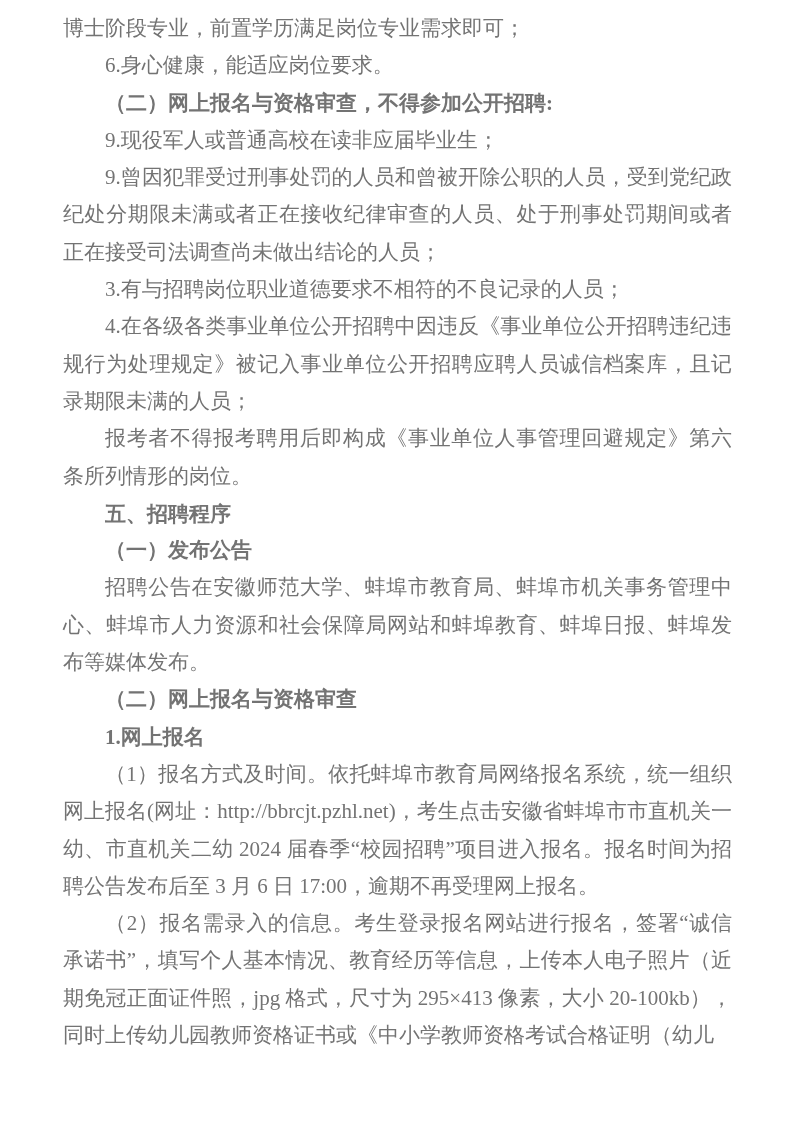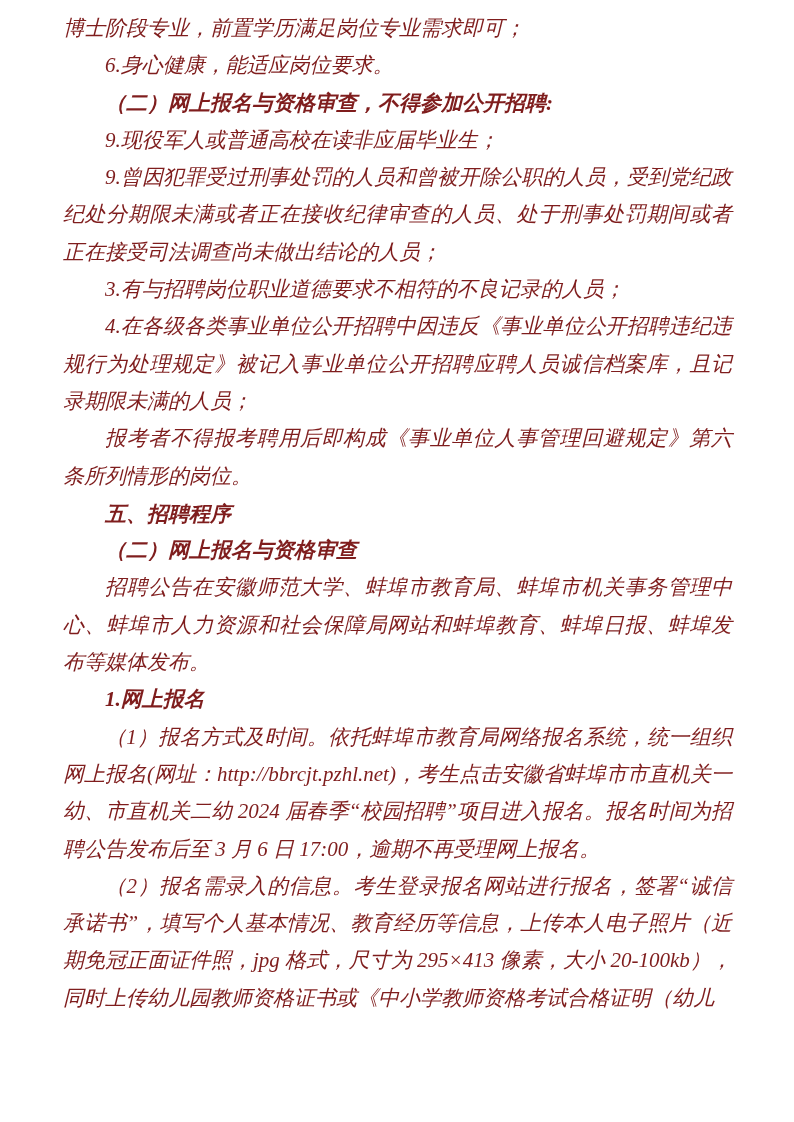--- a/index.html
+++ b/index.html
@@ -17,23 +17,22 @@
     overflow: hidden;
     color: #000000;
   }
   .para {
     margin: 0;
     font-family: "Liberation Serif", serif;
     font-size: 21px;
     line-height: 37.3px;
     text-align: justify;
     text-justify: inter-ideograph;
-    color: #7f1d1d;
+    color: #737373;
     word-break: break-all;
-    font-style: italic;
   }
   .indent { text-indent: 2em; }
   .bold { font-weight: bold; }
   .hei {
     font-family: "Liberation Sans", sans-serif;
     font-weight: bold;
   }
 </style>
 </head>
 <body>
@@ -41,18 +40,19 @@
 <div class="page">
   <p class="para">博士阶段专业，前置学历满足岗位专业需求即可；</p>
   <p class="para indent">6.身心健康，能适应岗位要求。</p>
   <p class="para indent bold">（二）网上报名与资格审查，不得参加公开招聘:</p>
   <p class="para indent">9.现役军人或普通高校在读非应届毕业生；</p>
   <p class="para indent">9.曾因犯罪受过刑事处罚的人员和曾被开除公职的人员，受到党纪政纪处分期限未满或者正在接收纪律审查的人员、处于刑事处罚期间或者正在接受司法调查尚未做出结论的人员；</p>
   <p class="para indent">3.有与招聘岗位职业道德要求不相符的不良记录的人员；</p>
   <p class="para indent">4.在各级各类事业单位公开招聘中因违反《事业单位公开招聘违纪违规行为处理规定》被记入事业单位公开招聘应聘人员诚信档案库，且记录期限未满的人员；</p>
   <p class="para indent">报考者不得报考聘用后即构成《事业单位人事管理回避规定》第六条所列情形的岗位。</p>
   <p class="para indent hei">五、招聘程序</p>
+  <p class="para indent bold">（一）发布公告</p>
+  <p class="para indent">招聘公告在安徽师范大学、蚌埠市教育局、蚌埠市机关事务管理中心、蚌埠市人力资源和社会保障局网站和蚌埠教育、蚌埠日报、蚌埠发布等媒体发布。</p>
   <p class="para indent bold">（二）网上报名与资格审查</p>
-  <p class="para indent">招聘公告在安徽师范大学、蚌埠市教育局、蚌埠市机关事务管理中心、蚌埠市人力资源和社会保障局网站和蚌埠教育、蚌埠日报、蚌埠发布等媒体发布。</p>
   <p class="para indent bold">1.网上报名</p>
   <p class="para indent">（1）报名方式及时间。依托蚌埠市教育局网络报名系统，统一组织网上报名(网址：http://bbrcjt.pzhl.net)，考生点击安徽省蚌埠市市直机关一幼、市直机关二幼 2024 届春季“校园招聘”项目进入报名。报名时间为招聘公告发布后至 3 月 6 日 17:00，逾期不再受理网上报名。</p>
   <p class="para indent">（2）报名需录入的信息。考生登录报名网站进行报名，签署“诚信承诺书”，填写个人基本情况、教育经历等信息，上传本人电子照片（近期免冠正面证件照，jpg 格式，尺寸为 295×413 像素，大小 20-100kb），同时上传幼儿园教师资格证书或《中小学教师资格考试合格证明（幼儿</p>
 </div>
 
 </body></html>

